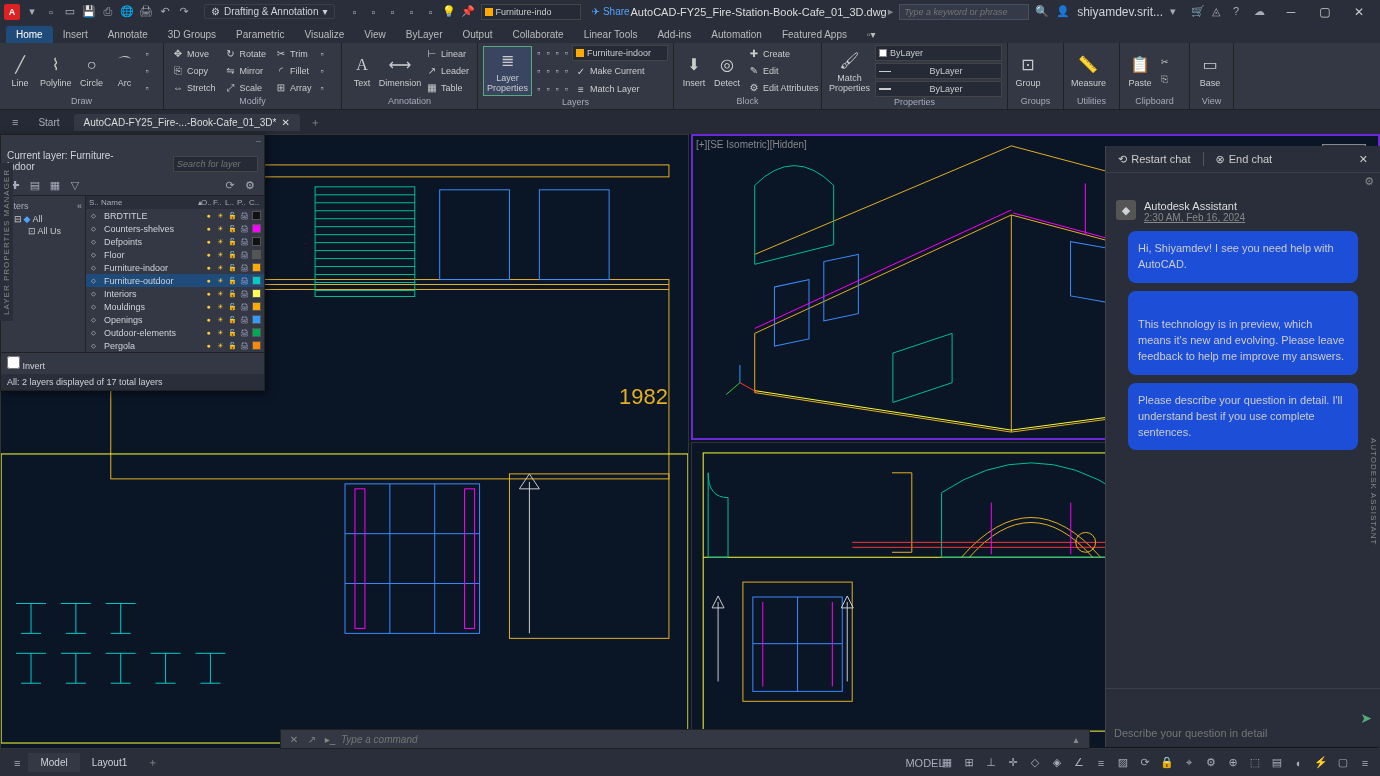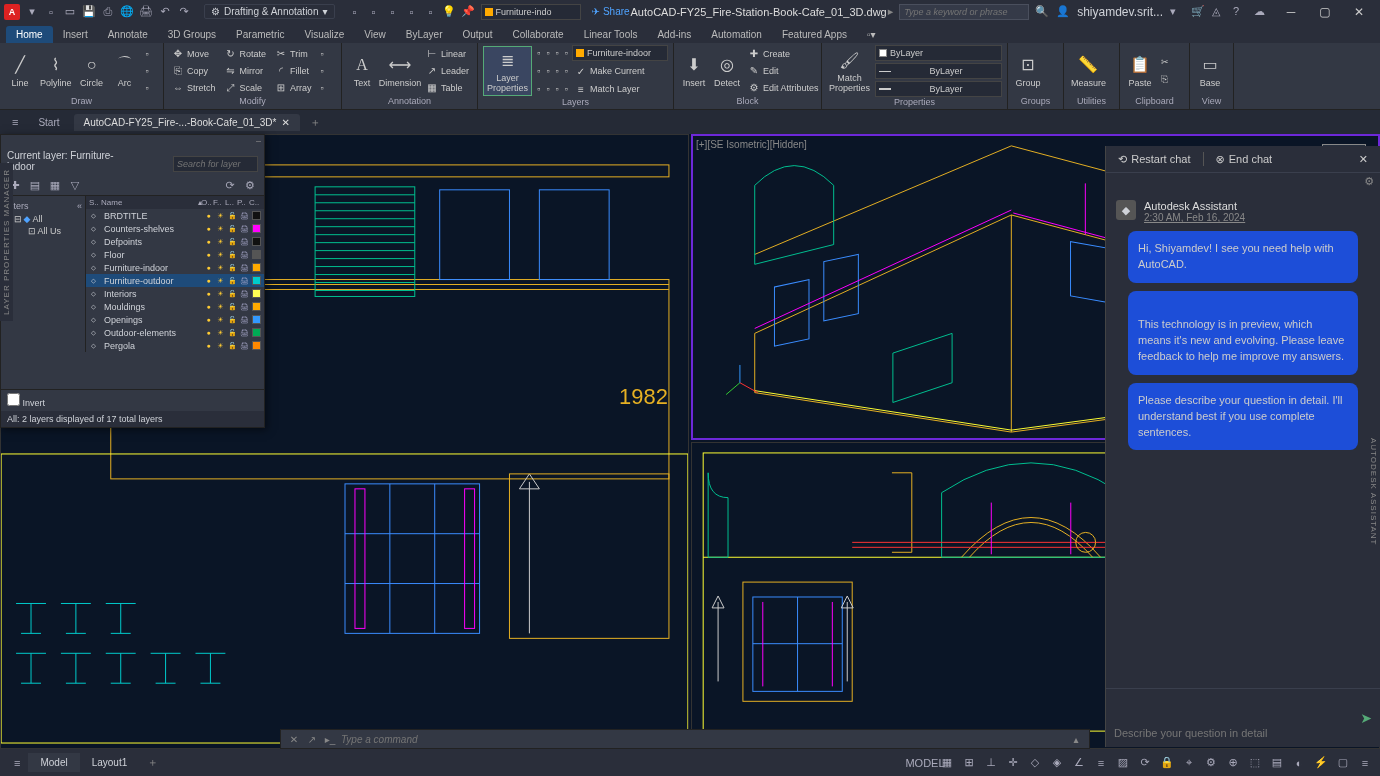--- a/index.html
+++ b/index.html
@@ -47,21 +47,21 @@
 .lp-tree { width:85px; border-right:1px solid #222; padding:3px; font-size:9px; }
 .lp-tree .thead { padding:2px 0; color:#aab; display:flex; justify-content:space-between; }
 .lp-tree .titem { padding:1px 0 1px 10px; display:flex; align-items:center; gap:2px; color:#ccc; }
 .lp-list { flex:1; font-size:9px; overflow:hidden; position:relative; }
 .lp-list .lhead { display:flex; background:#2a2e3a; padding:2px 3px; gap:0; font-size:8px; color:#aab; }
 .lp-list .lrow { display:flex; align-items:center; padding:0 3px; height:13px; gap:3px; }
 .lp-list .lrow.sel { background:#1e4b7a; }
 .lp-list .lname { flex:1; padding-left:3px; white-space:nowrap; overflow:hidden; }
 .lp-list .licon { width:9px; height:9px; display:flex; align-items:center; justify-content:center; font-size:7px; }
 .lp-list .cswatch { width:9px; height:9px; border:1px solid #555; }
-.lp-invert { padding:3px 6px; font-size:9px; border-top:1px solid #222;margin-top:37px; }
+.lp-invert { padding:3px 6px; font-size:9px; border-top:1px solid #222; }
 .lp-status { padding:3px 6px; font-size:9px; background:#2a2e3a; }
 .assistant { position:absolute; top:146px; right:0; width:275px; bottom:29px; background:#2a2e3a; border-left:1px solid #444; z-index:20; display:flex; flex-direction:column; }
 .assistant .ahead { display:flex; align-items:center; gap:12px; padding:6px 12px; font-size:11px; border-bottom:1px solid #3a3f4d; }
 .assistant .ahead .abtn { display:flex; align-items:center; gap:4px; color:#ccc; }
 .assistant .ahead .sep { width:1px; height:14px; background:#555; }
 .assistant .ahead .close { margin-left:auto; color:#ccc; }
 .assistant .abody { flex:1; padding:10px; overflow:auto; font-size:11px; }
 .assistant .ameta { display:flex; gap:8px; align-items:flex-start; margin-bottom:8px; }
 .assistant .aicon { width:20px; height:20px; background:#555; border-radius:3px; display:flex; align-items:center; justify-content:center; font-size:11px; flex-shrink:0; }
 .assistant .aname { font-size:11px; color:#ddd; }

